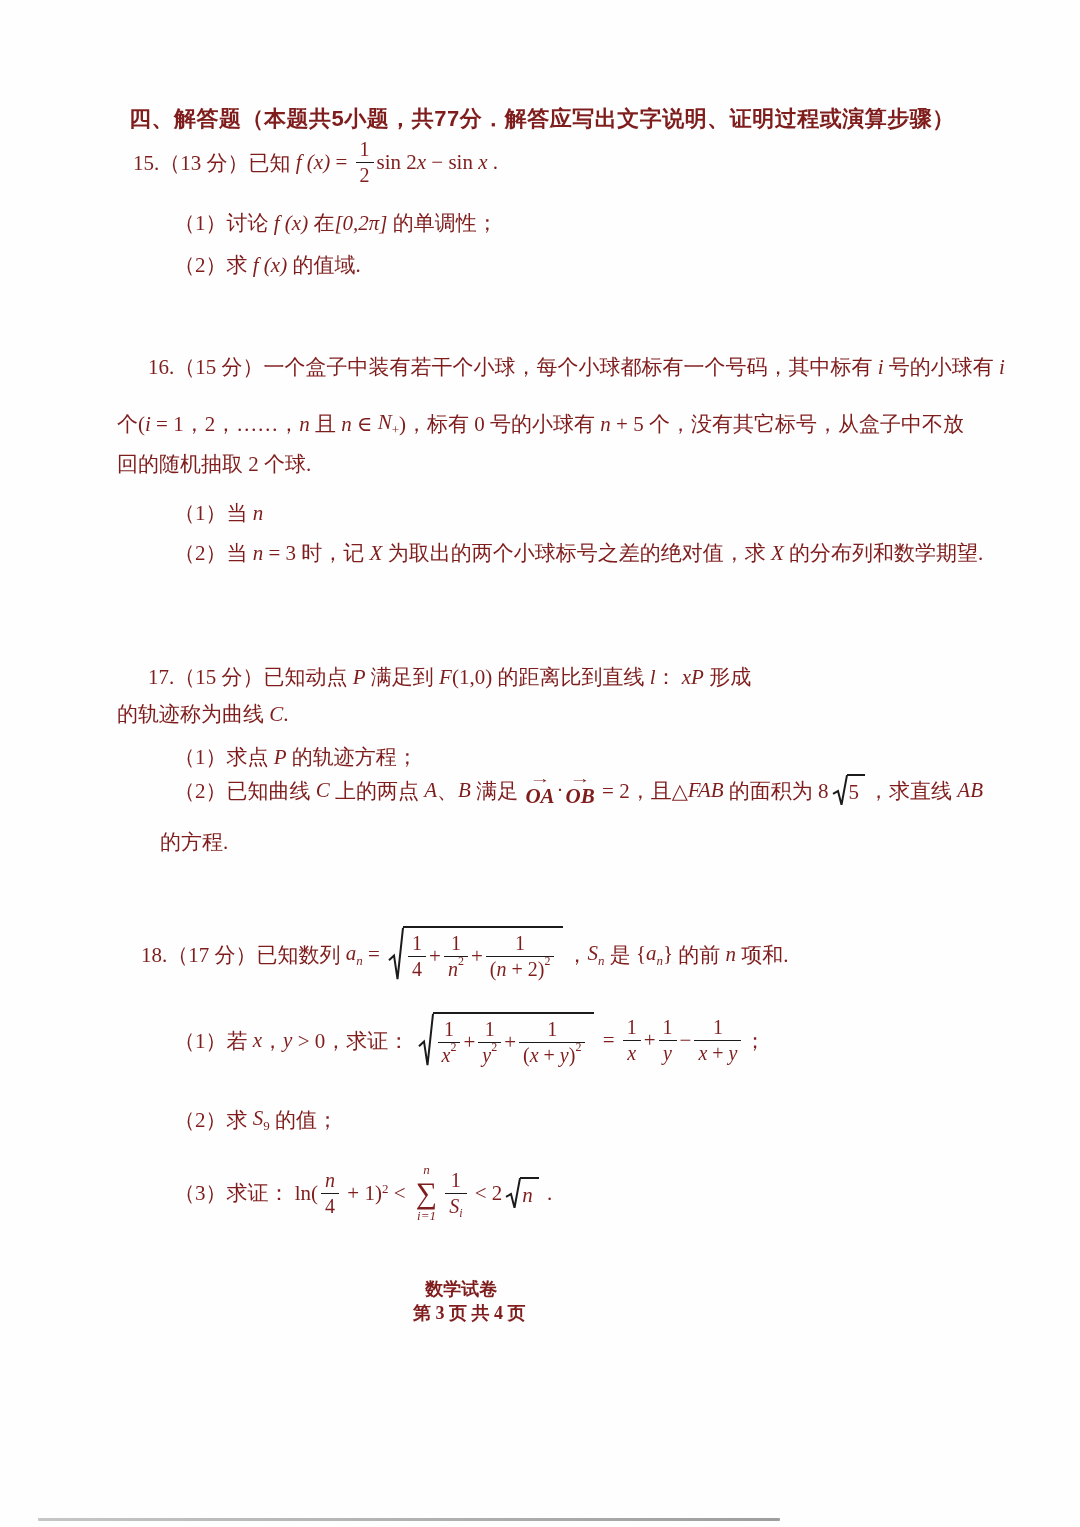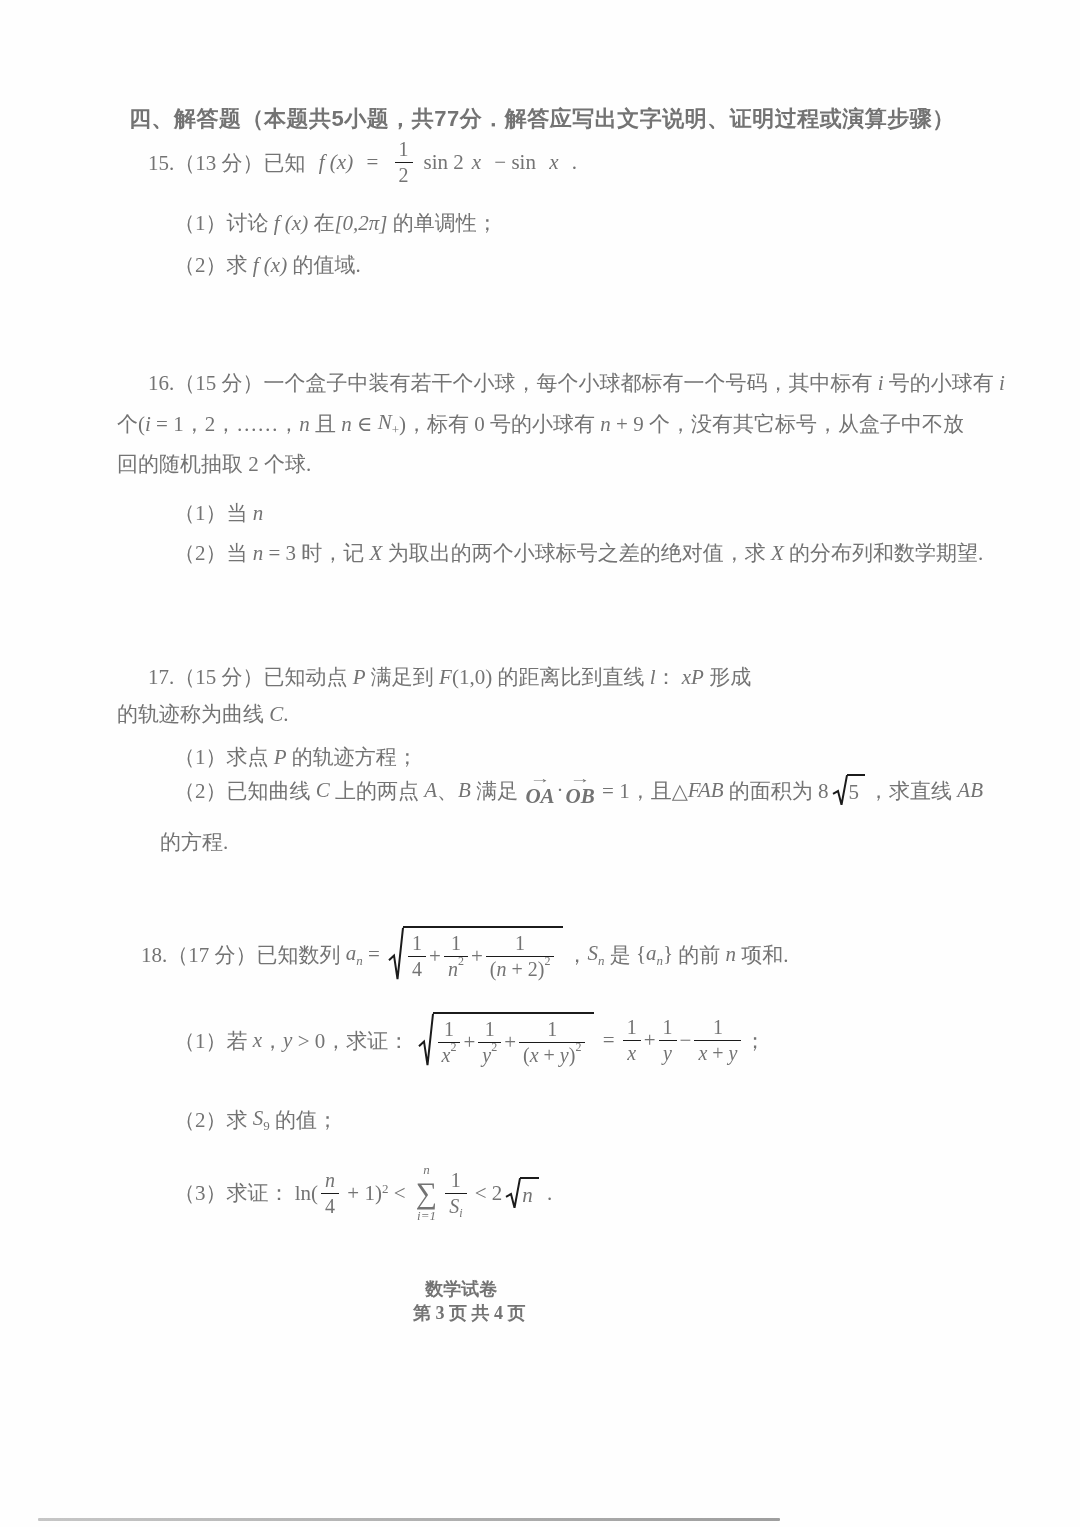--- a/index.html
+++ b/index.html
@@ -1,17 +1,17 @@
 <!DOCTYPE html>
 <html><head>
 <meta charset="utf-8">
 <style>
   html,body{margin:0;padding:0;background:#ffffff;}
   .page{position:relative;width:1080px;height:1527px;background:#fefefe;
-        font-family:"Liberation Serif","DejaVu Serif",serif;color:#737373;overflow:hidden;}
+        font-family:"Liberation Serif","DejaVu Serif",serif;color:#7f1d1d;overflow:hidden;}
   .ln{position:absolute;display:flex;align-items:center;font-size:21px;white-space:normal;}
   .t,.it,.blim,.vb,sub,sup{white-space:pre;}
   .it{font-style:italic;}
   .hd{font-weight:700;font-size:22px;font-family:"Liberation Sans","DejaVu Sans",sans-serif;letter-spacing:0.5px;}
   sub{font-size:13px;vertical-align:-5px;}
   sup{font-size:13px;vertical-align:7px;}
   .grp{display:inline;}
   .frac{display:inline-flex;flex-direction:column;align-items:stretch;text-align:center;
         font-size:20px;line-height:1.15;margin:0 3px;}
   .fn,.fd{display:flex;justify-content:center;align-items:baseline;padding:0 4px;white-space:normal;}
@@ -36,21 +36,21 @@
 </style>
 </head>
 <body>
 
 <div class="page">
 
   <div class="ln hd" style="left:129px;top:104px;">
       <span class="t">四、解答题（本题共5小题，共77分．解答应写出文字说明、证明过程或演算步骤）</span>
     </div>
 
-  <div class="ln" style="left:148px;top:138px;gap:8px;">
+  <div class="ln" style="left:133px;top:138px;">
     <span class="t">15.（13 分）已知 </span>
     <span class="t it">f (x)</span>
     <span class="t"> = </span>
     <span class="frac">
         <span class="fn">
           <span class="t">1</span>
         </span>
         <span class="fd">
           <span class="t">2</span>
         </span>
@@ -67,38 +67,38 @@
     <span class="t"> 在</span>
     <span class="t it">[0,2π]</span>
     <span class="t"> 的单调性；</span>
   </div>
   <div class="ln" style="left:174px;top:251px;">
     <span class="t">（2）求 </span>
     <span class="t it">f (x)</span>
     <span class="t"> 的值域.</span>
   </div>
 
-  <div class="ln" style="left:148px;top:369px;">
+  <div class="ln" style="left:148px;top:353px;">
     <span class="t">16.（15 分）一个盒子中装有若干个小球，每个小球都标有一个号码，其中标有 </span>
     <span class="t it">i</span>
     <span class="t"> 号的小球有 </span>
     <span class="t it">i</span>
   </div>
   <div class="ln" style="left:117px;top:410px;">
     <span class="t">个(</span>
     <span class="t it">i</span>
     <span class="t"> = 1，2，……，</span>
     <span class="t it">n</span>
     <span class="t"> 且 </span>
     <span class="t it">n</span>
     <span class="t"> ∈ </span>
     <span class="grp"><span class="t it">N</span><sub class="t">+</sub></span>
     <span class="t">)，标有 0 号的小球有 </span>
     <span class="t it">n</span>
-    <span class="t"> + 9 个，没有其它标号，从盒子中不放</span>
+    <span class="t"> + 5 个，没有其它标号，从盒子中不放</span>
   </div>
   <div class="ln" style="left:117px;top:450px;">
     <span class="t">回的随机抽取 2 个球.</span>
   </div>
   <div class="ln" style="left:174px;top:499px;">
     <span class="t">（1）当 </span>
     <span class="t it">n</span>
   </div>
   <div class="ln" style="left:174px;top:539px;">
     <span class="t">（2）当 </span>
@@ -142,21 +142,21 @@
     <span class="t"> 满足 </span>
     <span class="vec">
         <span class="varr">→</span>
         <span class="vb">OA</span>
       </span>
     <span class="t">·</span>
     <span class="vec">
         <span class="varr">→</span>
         <span class="vb">OB</span>
       </span>
-    <span class="t"> = 1，且△</span>
+    <span class="t"> = 2，且△</span>
     <span class="t it">FAB</span>
     <span class="t"> 的面积为 8</span>
     <span class="sqrt">
         <svg class="radsign" viewBox="0 0 16 60" preserveAspectRatio="none" aria-hidden="true">
           <path d="M1 36 L6 31 L9.5 56 L15 2" fill="none" stroke="#1b1b1b" stroke-width="2" vector-effect="non-scaling-stroke"></path>
         </svg>
         <span class="radicand">
           <span class="t">5</span>
         </span>
       </span>

